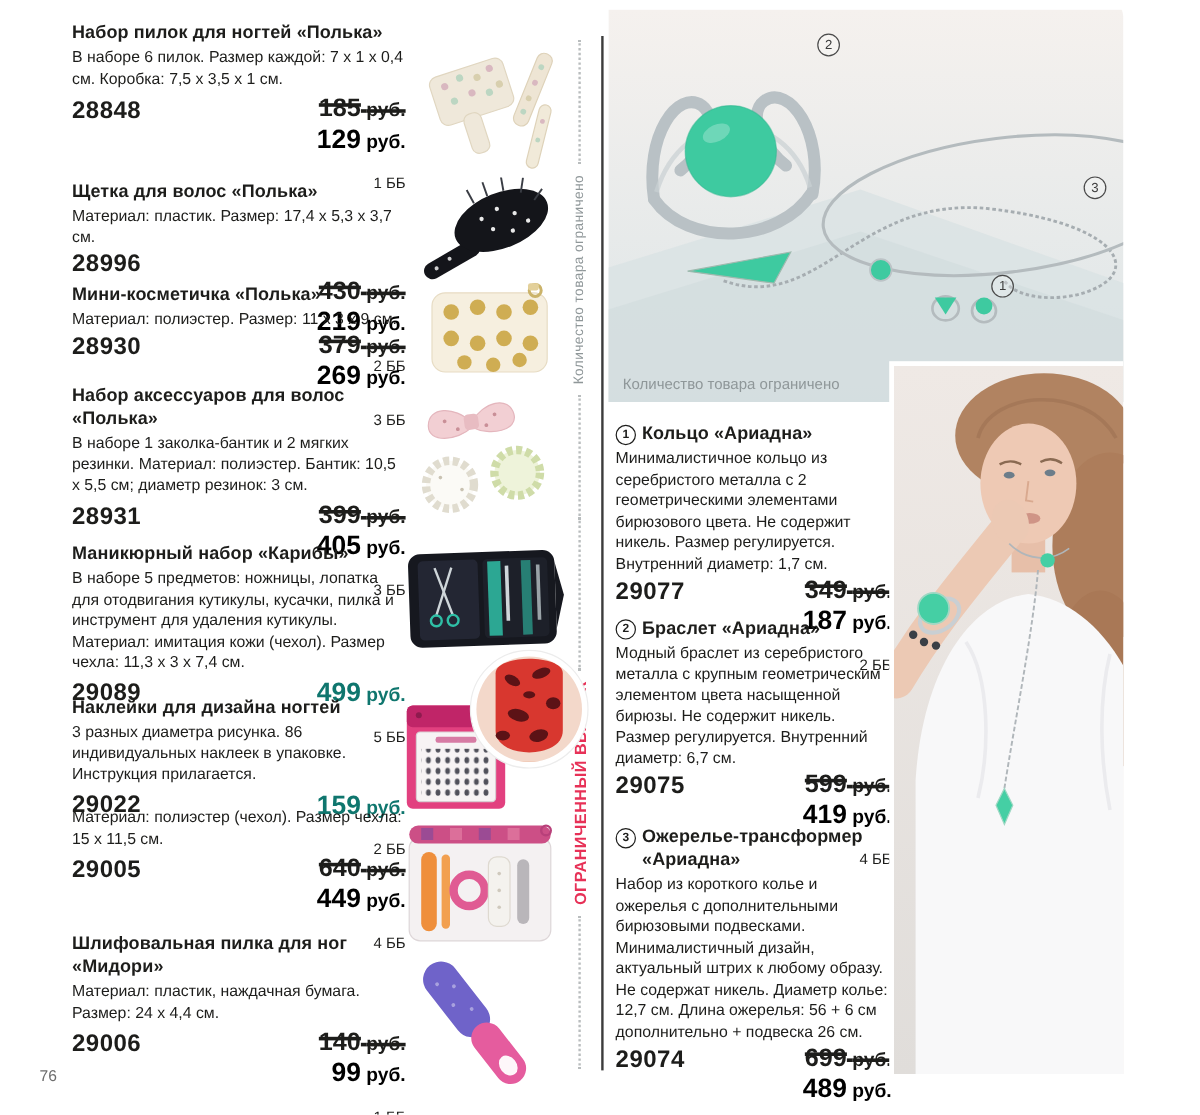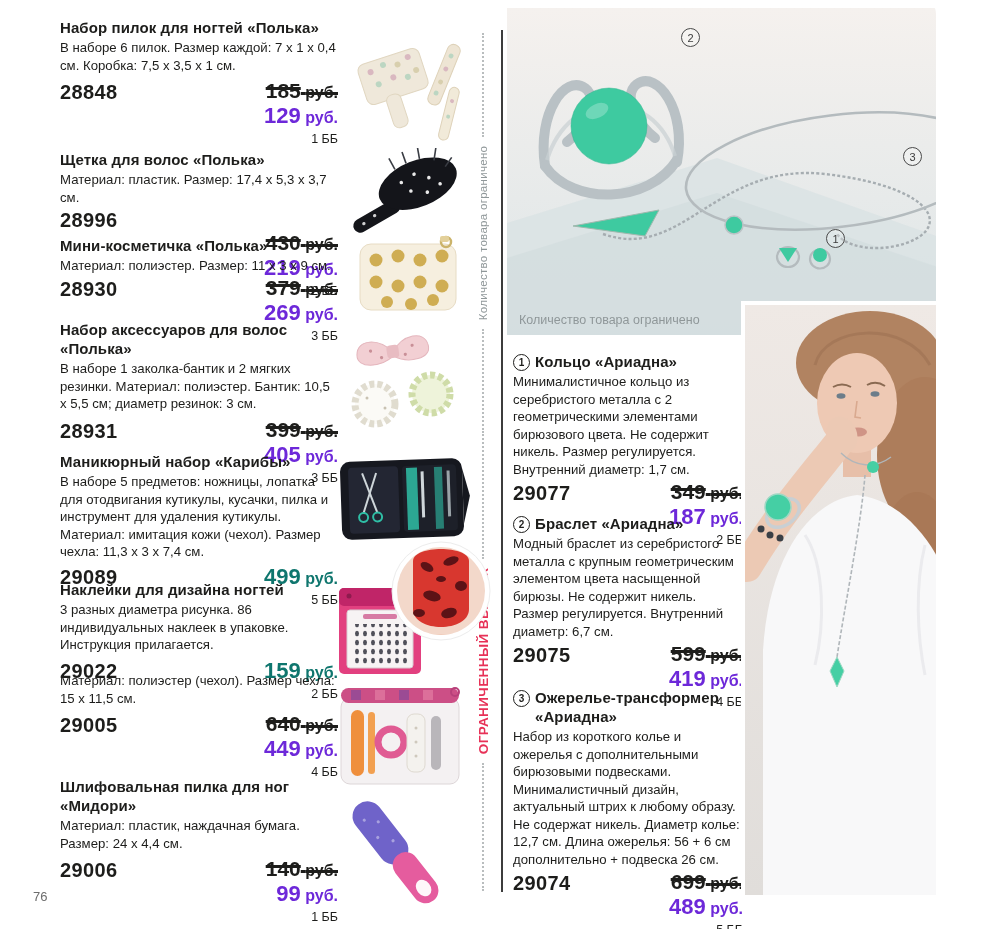--- a/index.html
+++ b/index.html
@@ -9,25 +9,25 @@
   .lp{position:absolute;left:60px;width:278px;}
   .rp{position:absolute;left:513px;width:230px;}
   .p-title{font-size:15px;font-weight:bold;line-height:19px;letter-spacing:.1px;}
   .p-desc{font-size:13.2px;line-height:17.5px;margin-top:2px;}
   .prow{display:flex;justify-content:space-between;margin-top:6px;}
   .code{font-size:20px;font-weight:bold;letter-spacing:.4px;line-height:24px;}
   .pricebox{text-align:right;}
   .old{font-weight:bold;text-decoration:line-through;text-decoration-thickness:2.5px;line-height:22px;white-space:nowrap;}
   .old .num{font-size:21px;margin-top:21px;}
   .old .cur{font-size:16px;}
-  .new{font-weight:bold;color:#6d28d9;line-height:24px;white-space:nowrap;}
+  .new{font-weight:bold;color:#000000;line-height:24px;white-space:nowrap;}
   .new .num{font-size:22px;}
   .new .cur{font-size:16px;}
   .new--black{color:#0f766e;}
-  .bb{font-size:12.5px;line-height:16px;margin-top:1px;}
+  .bb{font-size:12.5px;line-height:16px;margin-top:14px;}
   .circle-num{display:inline-flex;align-items:center;justify-content:center;width:15px;height:15px;
       border:1.3px solid #1d1d1b;border-radius:50%;font-size:10px;font-weight:bold;
       vertical-align:1px;margin-right:5px;flex:none;}
   .rp .p-title{display:flex;align-items:flex-start;}
   .rp .p-title .circle-num{margin-top:2px;}
   
   .vline{position:absolute;left:501px;top:30px;width:2px;height:862px;background:#3c3c3c;}
   .vlabel{position:absolute;display:flex;align-items:center;gap:9px;transform:rotate(-90deg);height:18px;}
   .vlabel .dotline{flex:1;border-top:2px dotted #b9bdbe;height:0;}
   .vlabel span{white-space:nowrap;}

